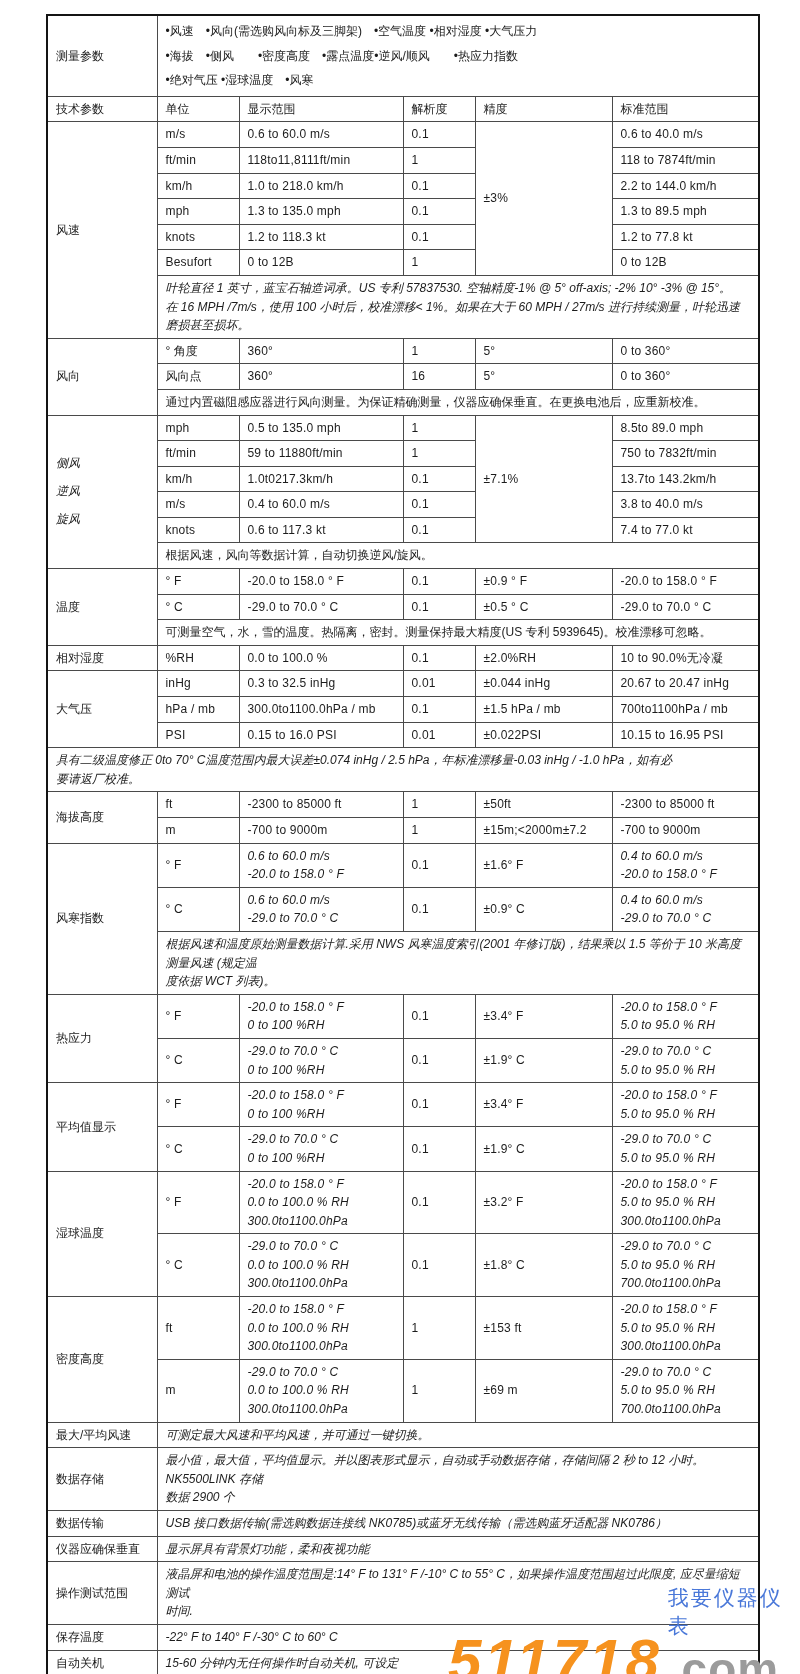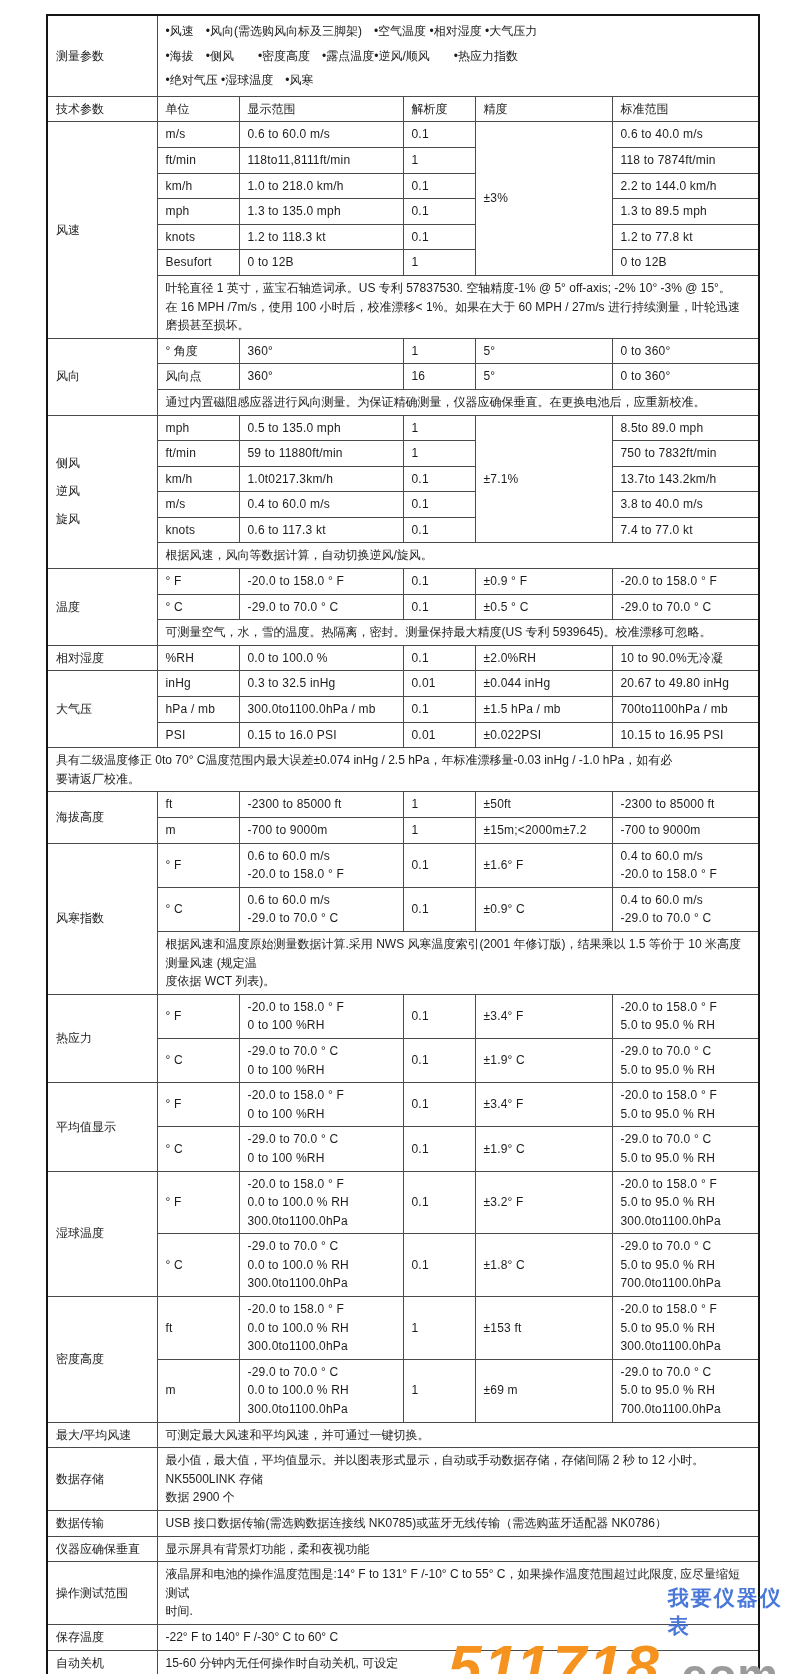--- a/index.html
+++ b/index.html
@@ -11,29 +11,29 @@
   table.spec{
     border-collapse:collapse;table-layout:fixed;width:712px;
     border:2px solid #141414;font-size:12px;
   }
   td{
     border:1px solid #4a4a4a;padding:3px 8px;line-height:1.55;
     vertical-align:middle;overflow:hidden;
   }
   tr.gs td{border-top:1.5px solid #111;}
   .lbl{}
-  .ml{white-space:pre-line;}
+  .ml{white-space:pre-line;font-style:italic;}
   .lh-lg{line-height:2.05;}
   .lh-xl{line-height:2.3;}
   .num{letter-spacing:0.2px;}
   
   .watermark{position:absolute;left:448px;top:1584px;display:flex;align-items:flex-end;}
   .wm-num{font-size:60px;font-weight:bold;font-style:italic;letter-spacing:3px;line-height:0.95;}
   .wm-right{display:inline-flex;flex-direction:column;align-items:flex-start;margin-left:6px;}
-  .wm-cn{font-size:21px;font-weight:bold;letter-spacing:2px;margin-bottom:16px;}
+  .wm-cn{font-size:21px;font-weight:normal;letter-spacing:2px;margin-bottom:10px;}
   .wm-com{font-size:46px;font-weight:bold;line-height:0.85;letter-spacing:1px;}
 </style>
 </head>
 <body>
 
 <div class="sheet">
   <table class="spec">
     <colgroup>
       <col style="width:110px">
         <col style="width:82px">
@@ -189,21 +189,21 @@
         <td class="num">±2.0%RH</td>
         <td class="num">10 to 90.0%无冷凝</td>
       </tr>
 
       <tr class="gs">
         <td class="lbl" rowspan="3">大气压</td>
         <td class="num">inHg</td>
         <td class="num">0.3 to 32.5 inHg</td>
         <td class="num">0.01</td>
         <td class="num">±0.044 inHg</td>
-        <td class="num">20.67 to 49.80 inHg</td>
+        <td class="num">20.67 to 20.47 inHg</td>
       </tr>
       <tr>
         <td class="num">hPa / mb</td>
         <td class="num">300.0to1100.0hPa / mb</td>
         <td class="num">0.1</td>
         <td class="num">±1.5 hPa / mb</td>
         <td class="num">700to1100hPa / mb</td>
       </tr>
       <tr>
         <td class="num">PSI</td>

